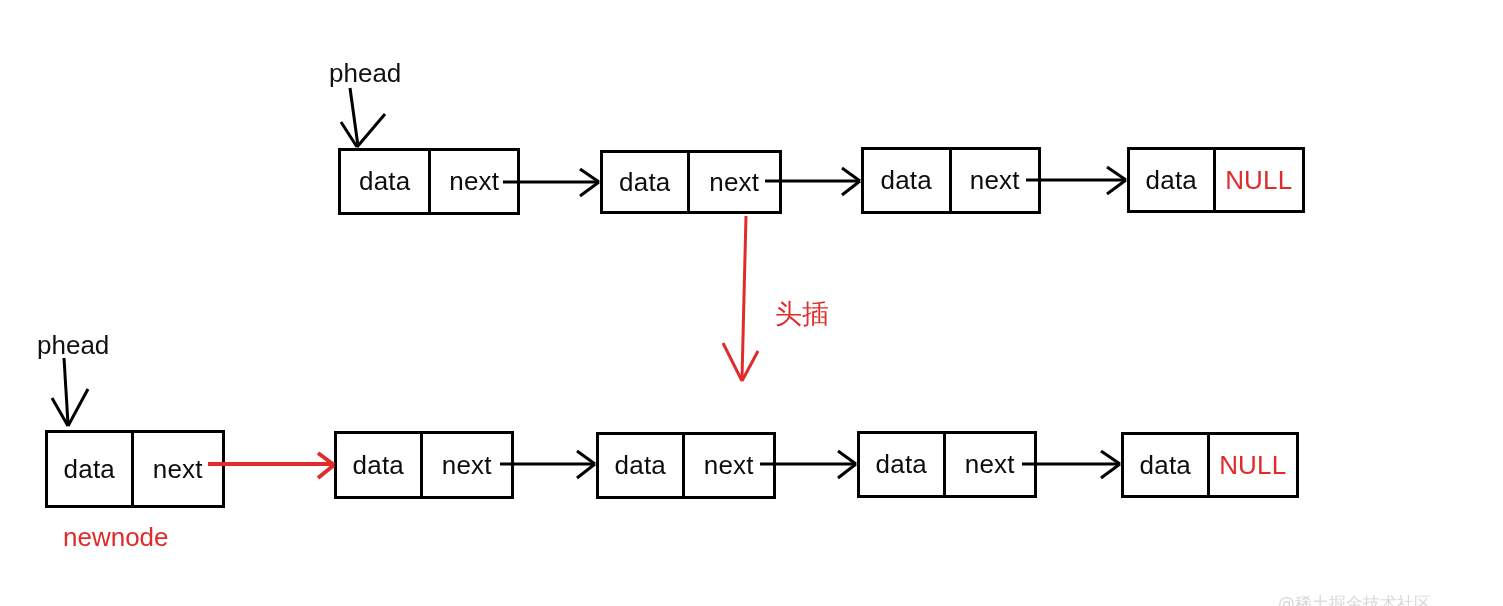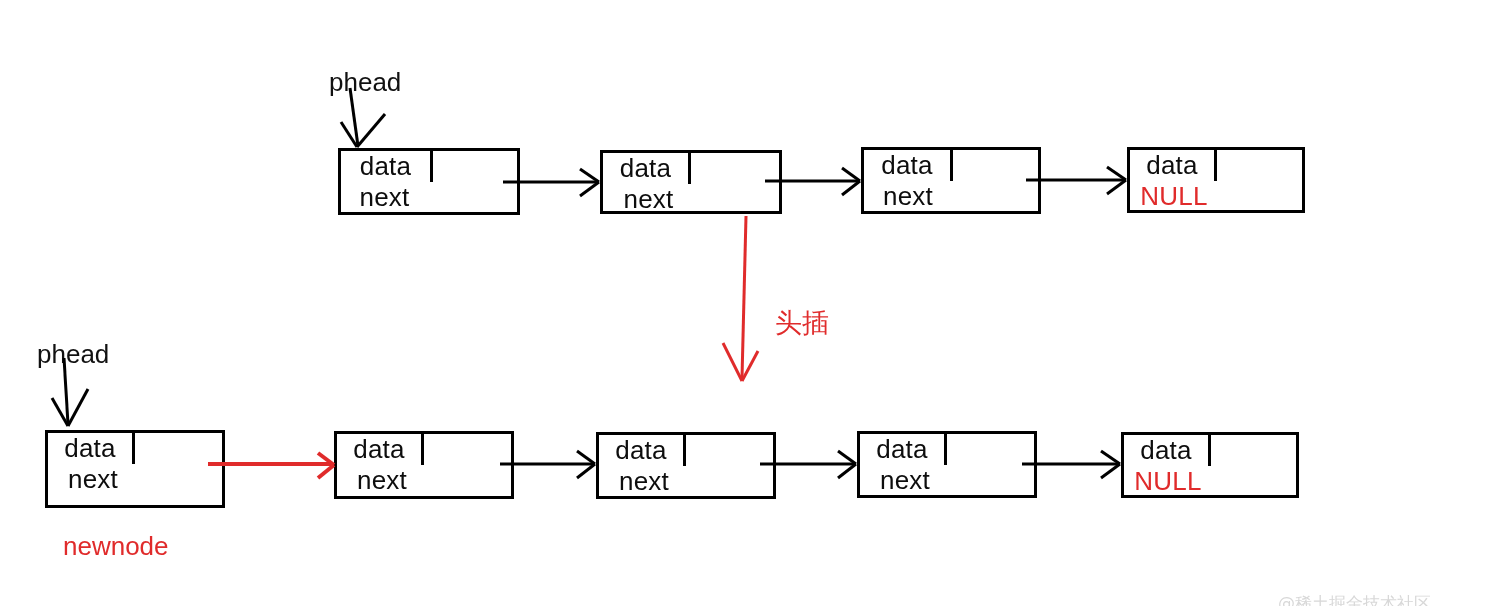--- a/index.html
+++ b/index.html
@@ -16,21 +16,20 @@
     height: 606px;
     background: #ffffff;
     overflow: hidden;
   }
   .node {
     position: absolute;
     box-sizing: border-box;
     border: 3px solid #000000;
     background: #ffffff;
     display: flex;
-    flex-direction: column;
   }
   .cell {
     box-sizing: border-box;
     display: flex;
     align-items: center;
     justify-content: center;
     font-size: 26px;
     color: #0d0d0d;
     letter-spacing: 0.2px;
   }
@@ -38,21 +37,20 @@
     border-right: 3px solid #000000;
   }
   .cell.null-cell {
     color: #e02b2b;
   }
   .label {
     position: absolute;
     font-size: 26px;
     color: #111111;
     white-space: nowrap;
-    margin-top: 9px;
   }
   .label.red {
     color: #e02b2b;
   }
   .label.cjk {
     font-family: Liberation Sans, sans-serif;
     font-size: 27px;
   }
   .watermark {
     position: absolute;

